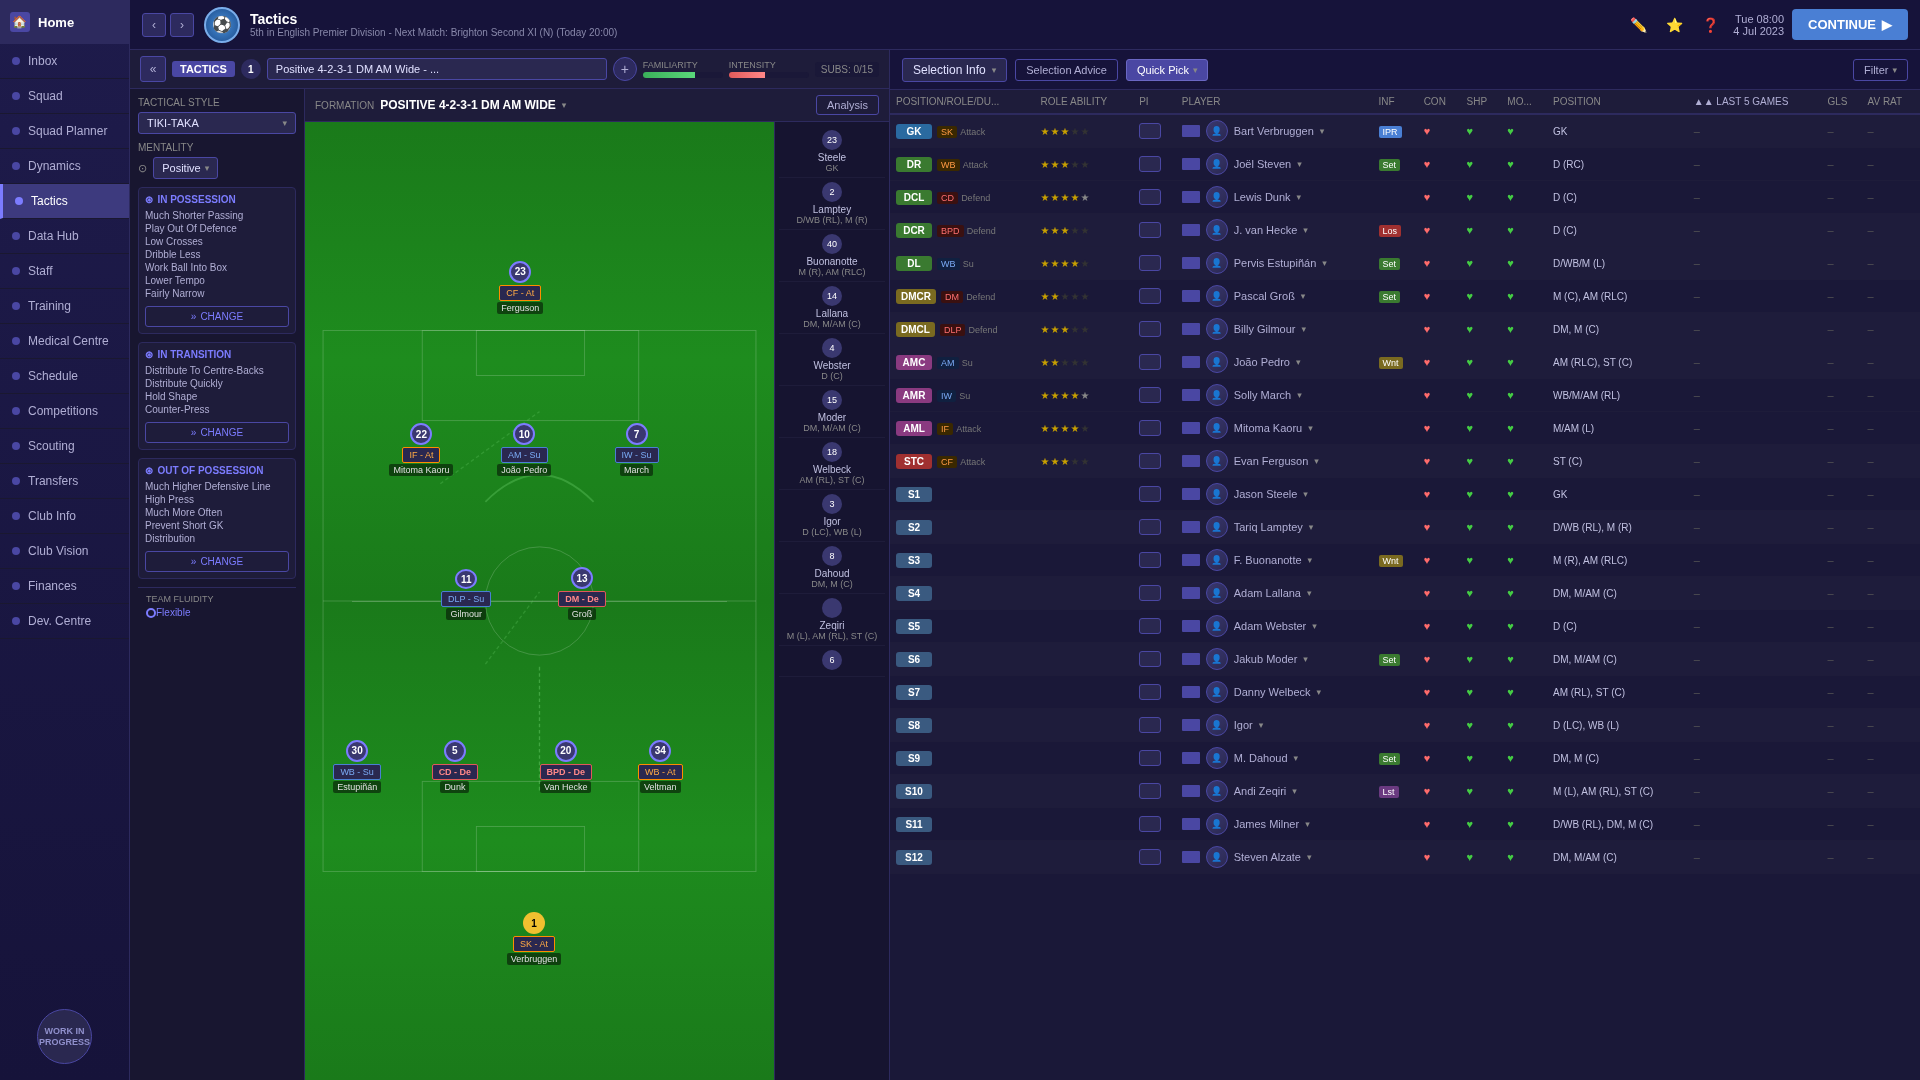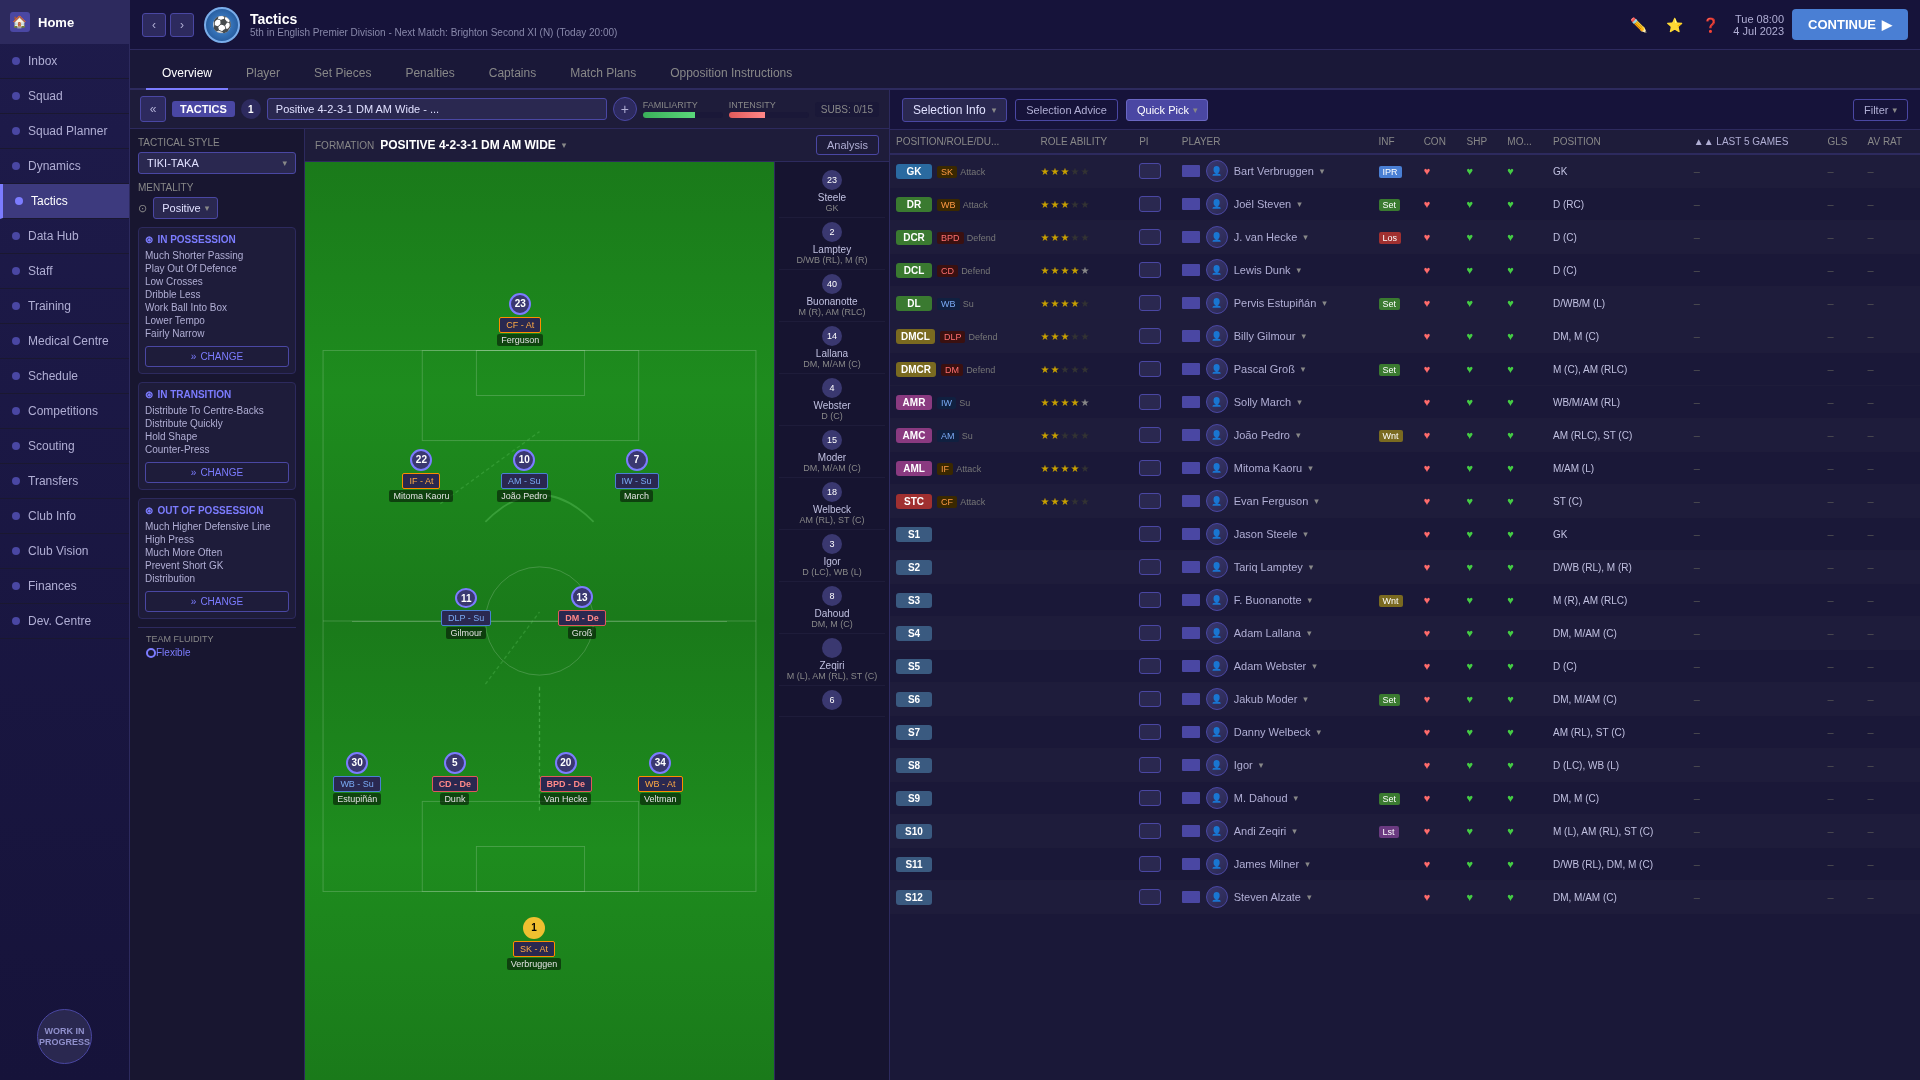--- a/index.html
+++ b/index.html
@@ -826,29 +826,20 @@
         <div>Tue 08:00</div>
         <div>4 Jul 2023</div>
       </div>
       <button class="continue-btn">
         <span>CONTINUE</span>
         <span>▶</span>
       </button>
     </div>
   </div>
 
-  <div class="subnav">
-    <div class="subnav-tab active">Overview</div>
-    <div class="subnav-tab">Player</div>
-    <div class="subnav-tab">Set Pieces</div>
-    <div class="subnav-tab">Penalties</div>
-    <div class="subnav-tab">Captains</div>
-    <div class="subnav-tab">Match Plans</div>
-    <div class="subnav-tab">Opposition Instructions</div>
-  </div>
 
   <div class="content">
 
     <div class="tactics-panel">
 
       <div class="tactics-toolbar">
         <button class="collapse-btn">«</button>
         <span class="tactics-badge">TACTICS</span>
         <span class="tactics-num">1</span>
         <div class="tactics-name">Positive 4-2-3-1 DM AM Wide - ...</div>
@@ -1212,20 +1203,55 @@
     </td>
     <td><span class="set-badge">Set</span></td>
     <td><span class="heart-icon">♥</span></td>
     <td><span class="condition-icon">♥</span></td>
     <td><span class="check-icon">♥</span></td>
     <td><span class="pos-text">D (RC)</span></td>
     <td><span class="dash">–</span></td>
     <td><span class="dash">–</span></td>
     <td><span class="dash">–</span></td>
   </tr>
+              <tr>
+    <td>
+      <span class="pos-badge pos-dcl">DCL</span>
+      <span class="role-badge defend">CD</span>
+      <span style="color:#777;font-size:9px;">Defend</span>
+    </td>
+    <td>
+      <div class="stars">
+                    <span class="star">★</span>
+                    <span class="star">★</span>
+                    <span class="star">★</span>
+                    <span class="star">★</span>
+                    <span class="star half">★</span>
+                  </div>
+    </td>
+    <td>
+      <div style="background:#2a2850;border:1px solid #4a47a3;border-radius:3px;width:22px;height:16px;display:flex;align-items:center;justify-content:center;"></div>
+    </td>
+    <td>
+      <div style="display:flex;align-items:center;gap:6px;">
+        <div class="flag"></div>
+        <div class="player-avatar">👤</div>
+        <span>Lewis Dunk</span>
+        <span class="dropdown-arrow">▾</span>
+      </div>
+    </td>
+    <td></td>
+    <td><span class="heart-icon">♥</span></td>
+    <td><span class="condition-icon">♥</span></td>
+    <td><span class="check-icon">♥</span></td>
+    <td><span class="pos-text">D (C)</span></td>
+    <td><span class="dash">–</span></td>
+    <td><span class="dash">–</span></td>
+    <td><span class="dash">–</span></td>
+  </tr>
               <tr style="background: rgba(255, 255, 255, 0.02);">
     <td>
       <span class="pos-badge pos-dcr">DCR</span>
       <span class="role-badge defend">BPD</span>
       <span style="color:#777;font-size:9px;">Defend</span>
     </td>
     <td>
       <div class="stars">
                     <span class="star">★</span>
                     <span class="star">★</span>
@@ -1247,55 +1273,20 @@
     </td>
     <td><span class="los-badge">Los</span></td>
     <td><span class="heart-icon">♥</span></td>
     <td><span class="condition-icon">♥</span></td>
     <td><span class="check-icon">♥</span></td>
     <td><span class="pos-text">D (C)</span></td>
     <td><span class="dash">–</span></td>
     <td><span class="dash">–</span></td>
     <td><span class="dash">–</span></td>
   </tr>
-              <tr>
-    <td>
-      <span class="pos-badge pos-dcl">DCL</span>
-      <span class="role-badge defend">CD</span>
-      <span style="color:#777;font-size:9px;">Defend</span>
-    </td>
-    <td>
-      <div class="stars">
-                    <span class="star">★</span>
-                    <span class="star">★</span>
-                    <span class="star">★</span>
-                    <span class="star">★</span>
-                    <span class="star half">★</span>
-                  </div>
-    </td>
-    <td>
-      <div style="background:#2a2850;border:1px solid #4a47a3;border-radius:3px;width:22px;height:16px;display:flex;align-items:center;justify-content:center;"></div>
-    </td>
-    <td>
-      <div style="display:flex;align-items:center;gap:6px;">
-        <div class="flag"></div>
-        <div class="player-avatar">👤</div>
-        <span>Lewis Dunk</span>
-        <span class="dropdown-arrow">▾</span>
-      </div>
-    </td>
-    <td></td>
-    <td><span class="heart-icon">♥</span></td>
-    <td><span class="condition-icon">♥</span></td>
-    <td><span class="check-icon">♥</span></td>
-    <td><span class="pos-text">D (C)</span></td>
-    <td><span class="dash">–</span></td>
-    <td><span class="dash">–</span></td>
-    <td><span class="dash">–</span></td>
-  </tr>
               <tr style="background: rgba(255, 255, 255, 0.02);">
     <td>
       <span class="pos-badge pos-dl">DL</span>
       <span class="role-badge support">WB</span>
       <span style="color:#777;font-size:9px;">Su</span>
     </td>
     <td>
       <div class="stars">
                     <span class="star">★</span>
                     <span class="star">★</span>
@@ -1313,55 +1304,20 @@
         <div class="player-avatar">👤</div>
         <span>Pervis Estupiñán</span>
         <span class="dropdown-arrow">▾</span>
       </div>
     </td>
     <td><span class="set-badge">Set</span></td>
     <td><span class="heart-icon">♥</span></td>
     <td><span class="condition-icon">♥</span></td>
     <td><span class="check-icon">♥</span></td>
     <td><span class="pos-text">D/WB/M (L)</span></td>
-    <td><span class="dash">–</span></td>
-    <td><span class="dash">–</span></td>
-    <td><span class="dash">–</span></td>
-  </tr>
-              <tr style="background: rgba(255, 255, 255, 0.02);">
-    <td>
-      <span class="pos-badge pos-dmcl">DMCL</span>
-      <span class="role-badge defend">DLP</span>
-      <span style="color:#777;font-size:9px;">Defend</span>
-    </td>
-    <td>
-      <div class="stars">
-                    <span class="star">★</span>
-                    <span class="star">★</span>
-                    <span class="star">★</span>
-                    <span style="color:#333;font-size:10px;">★</span>
-                    <span style="color:#333;font-size:10px;">★</span>
-                  </div>
-    </td>
-    <td>
-      <div style="background:#2a2850;border:1px solid #4a47a3;border-radius:3px;width:22px;height:16px;display:flex;align-items:center;justify-content:center;"></div>
-    </td>
-    <td>
-      <div style="display:flex;align-items:center;gap:6px;">
-        <div class="flag"></div>
-        <div class="player-avatar">👤</div>
-        <span>Billy Gilmour</span>
-        <span class="dropdown-arrow">▾</span>
-      </div>
-    </td>
-    <td></td>
-    <td><span class="heart-icon">♥</span></td>
-    <td><span class="condition-icon">♥</span></td>
-    <td><span class="check-icon">♥</span></td>
-    <td><span class="pos-text">DM, M (C)</span></td>
     <td><span class="dash">–</span></td>
     <td><span class="dash">–</span></td>
     <td><span class="dash">–</span></td>
   </tr>
               <tr>
     <td>
       <span class="pos-badge pos-dmcr">DMCR</span>
       <span class="role-badge defend">DM</span>
       <span style="color:#777;font-size:9px;">Defend</span>
     </td>
@@ -1387,51 +1343,51 @@
     </td>
     <td><span class="set-badge">Set</span></td>
     <td><span class="heart-icon">♥</span></td>
     <td><span class="condition-icon">♥</span></td>
     <td><span class="check-icon">♥</span></td>
     <td><span class="pos-text">M (C), AM (RLC)</span></td>
     <td><span class="dash">–</span></td>
     <td><span class="dash">–</span></td>
     <td><span class="dash">–</span></td>
   </tr>
-              <tr>
-    <td>
-      <span class="pos-badge pos-amr">AMR</span>
-      <span class="role-badge support">IW</span>
-      <span style="color:#777;font-size:9px;">Su</span>
+              <tr style="background: rgba(255, 255, 255, 0.02);">
+    <td>
+      <span class="pos-badge pos-dmcl">DMCL</span>
+      <span class="role-badge defend">DLP</span>
+      <span style="color:#777;font-size:9px;">Defend</span>
     </td>
     <td>
       <div class="stars">
                     <span class="star">★</span>
                     <span class="star">★</span>
                     <span class="star">★</span>
-                    <span class="star">★</span>
-                    <span class="star half">★</span>
+                    <span style="color:#333;font-size:10px;">★</span>
+                    <span style="color:#333;font-size:10px;">★</span>
                   </div>
     </td>
     <td>
       <div style="background:#2a2850;border:1px solid #4a47a3;border-radius:3px;width:22px;height:16px;display:flex;align-items:center;justify-content:center;"></div>
     </td>
     <td>
       <div style="display:flex;align-items:center;gap:6px;">
         <div class="flag"></div>
         <div class="player-avatar">👤</div>
-        <span>Solly March</span>
+        <span>Billy Gilmour</span>
         <span class="dropdown-arrow">▾</span>
       </div>
     </td>
     <td></td>
     <td><span class="heart-icon">♥</span></td>
     <td><span class="condition-icon">♥</span></td>
     <td><span class="check-icon">♥</span></td>
-    <td><span class="pos-text">WB/M/AM (RL)</span></td>
+    <td><span class="pos-text">DM, M (C)</span></td>
     <td><span class="dash">–</span></td>
     <td><span class="dash">–</span></td>
     <td><span class="dash">–</span></td>
   </tr>
               <tr style="background: rgba(255, 255, 255, 0.02);">
     <td>
       <span class="pos-badge pos-amc">AMC</span>
       <span class="role-badge support">AM</span>
       <span style="color:#777;font-size:9px;">Su</span>
     </td>
@@ -1459,20 +1415,55 @@
     <td><span class="heart-icon">♥</span></td>
     <td><span class="condition-icon">♥</span></td>
     <td><span class="check-icon">♥</span></td>
     <td><span class="pos-text">AM (RLC), ST (C)</span></td>
     <td><span class="dash">–</span></td>
     <td><span class="dash">–</span></td>
     <td><span class="dash">–</span></td>
   </tr>
               <tr>
     <td>
+      <span class="pos-badge pos-amr">AMR</span>
+      <span class="role-badge support">IW</span>
+      <span style="color:#777;font-size:9px;">Su</span>
+    </td>
+    <td>
+      <div class="stars">
+                    <span class="star">★</span>
+                    <span class="star">★</span>
+                    <span class="star">★</span>
+                    <span class="star">★</span>
+                    <span class="star half">★</span>
+                  </div>
+    </td>
+    <td>
+      <div style="background:#2a2850;border:1px solid #4a47a3;border-radius:3px;width:22px;height:16px;display:flex;align-items:center;justify-content:center;"></div>
+    </td>
+    <td>
+      <div style="display:flex;align-items:center;gap:6px;">
+        <div class="flag"></div>
+        <div class="player-avatar">👤</div>
+        <span>Solly March</span>
+        <span class="dropdown-arrow">▾</span>
+      </div>
+    </td>
+    <td></td>
+    <td><span class="heart-icon">♥</span></td>
+    <td><span class="condition-icon">♥</span></td>
+    <td><span class="check-icon">♥</span></td>
+    <td><span class="pos-text">WB/M/AM (RL)</span></td>
+    <td><span class="dash">–</span></td>
+    <td><span class="dash">–</span></td>
+    <td><span class="dash">–</span></td>
+  </tr>
+              <tr>
+    <td>
       <span class="pos-badge pos-aml">AML</span>
       <span class="role-badge attack">IF</span>
       <span style="color:#777;font-size:9px;">Attack</span>
     </td>
     <td>
       <div class="stars">
                     <span class="star">★</span>
                     <span class="star">★</span>
                     <span class="star">★</span>
                     <span class="star">★</span>

